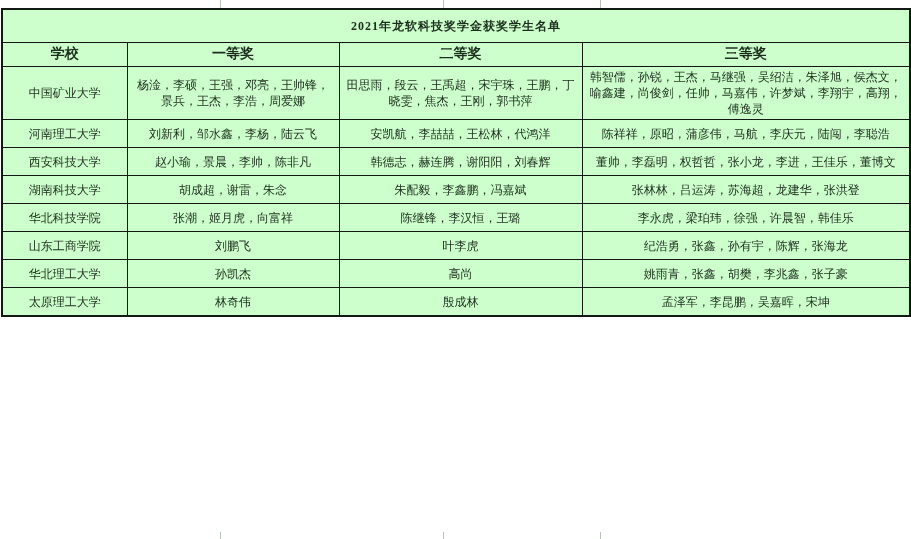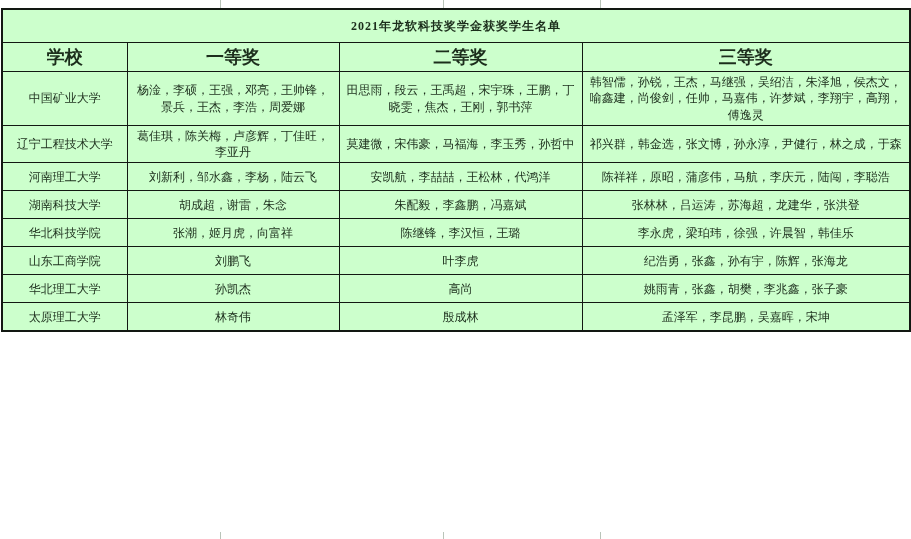--- a/index.html
+++ b/index.html
@@ -45,21 +45,21 @@
     height: 28px;
     font-size: 16px;
     font-weight: 700;
     color: #101c10;
     letter-spacing: 1px;
     margin-left: 7px;
   }
   tr.header-row th {
     height: 18px;
     font-weight: 700;
-    font-size: 18px;
+    font-size: 14px;
   }
   tbody tr td { height: 23px; }
   tbody tr:first-child td { height: 42px; }
   td.school { font-size: 12.5px; }
 </style>
 </head>
 <body>
 
 <div class="page">
 
@@ -90,30 +90,30 @@
     </thead>
     <tbody>
 
     <tr>
           <td class="school">中国矿业大学</td>
           <td>杨淦，李硕，王强，邓亮，王帅锋，景兵，王杰，李浩，周爱娜</td>
           <td>田思雨，段云，王禹超，宋宇珠，王鹏，丁晓雯，焦杰，王刚，郭书萍</td>
           <td>韩智儒，孙锐，王杰，马继强，吴绍洁，朱泽旭，侯杰文，喻鑫建，尚俊剑，任帅，马嘉伟，许梦斌，李翔宇，高翔，傅逸灵</td>
         </tr>
         <tr>
-          <td class="school">辽宁工程技术大学</td>
-          <td>葛佳琪，陈关梅，卢彦辉，丁佳旺，李亚丹</td>
-          <td>莫建微，宋伟豪，马福海，李玉秀，孙哲中</td>
-          <td>祁兴群，韩金选，张文博，孙永淳，尹健行，林之成，于森</td>
-        </tr>
-        <tr>
           <td class="school">河南理工大学</td>
           <td>刘新利，邹水鑫，李杨，陆云飞</td>
           <td>安凯航，李喆喆，王松林，代鸿洋</td>
           <td>陈祥祥，原昭，蒲彦伟，马航，李庆元，陆闯，李聪浩</td>
+        </tr>
+        <tr>
+          <td class="school">西安科技大学</td>
+          <td>赵小瑜，景晨，李帅，陈非凡</td>
+          <td>韩德志，赫连腾，谢阳阳，刘春辉</td>
+          <td>董帅，李磊明，权哲哲，张小龙，李进，王佳乐，董博文</td>
         </tr>
         <tr>
           <td class="school">湖南科技大学</td>
           <td>胡成超，谢雷，朱念</td>
           <td>朱配毅，李鑫鹏，冯嘉斌</td>
           <td>张林林，吕运涛，苏海超，龙建华，张洪登</td>
         </tr>
         <tr>
           <td class="school">华北科技学院</td>
           <td>张潮，姬月虎，向富祥</td>

